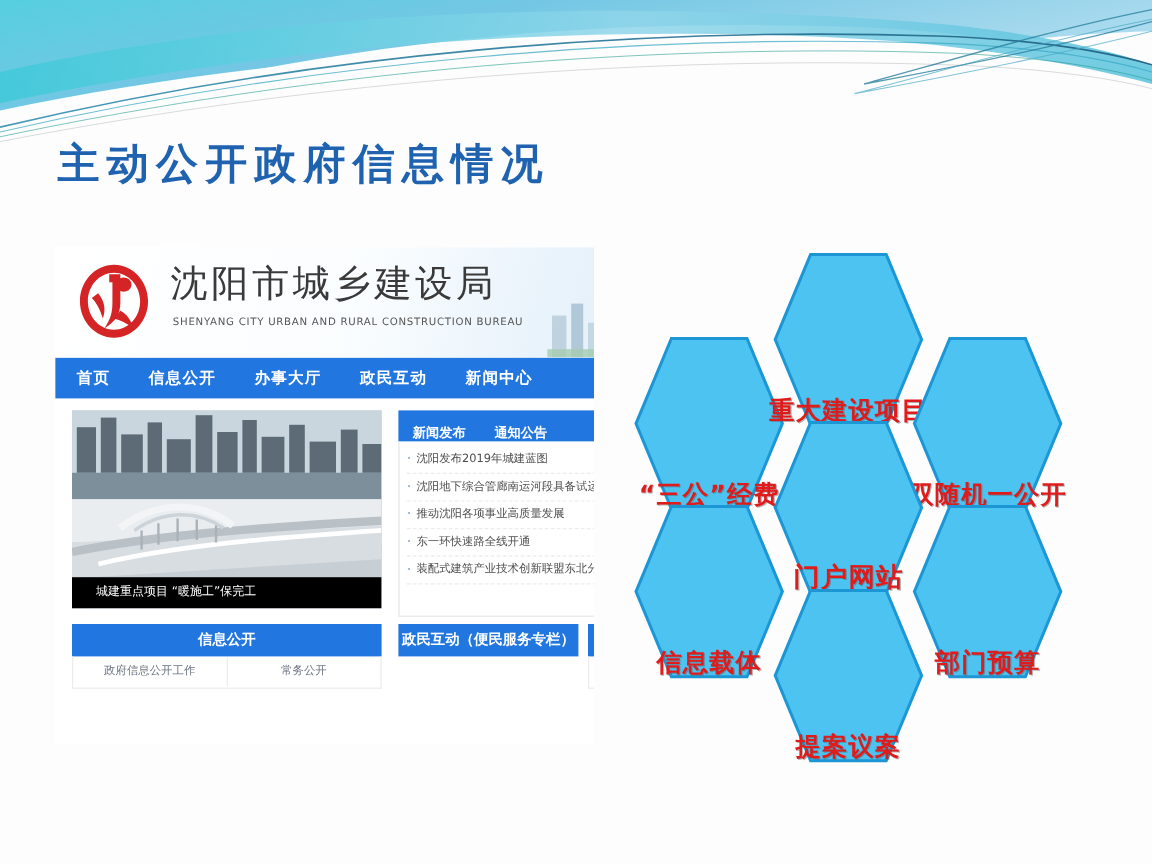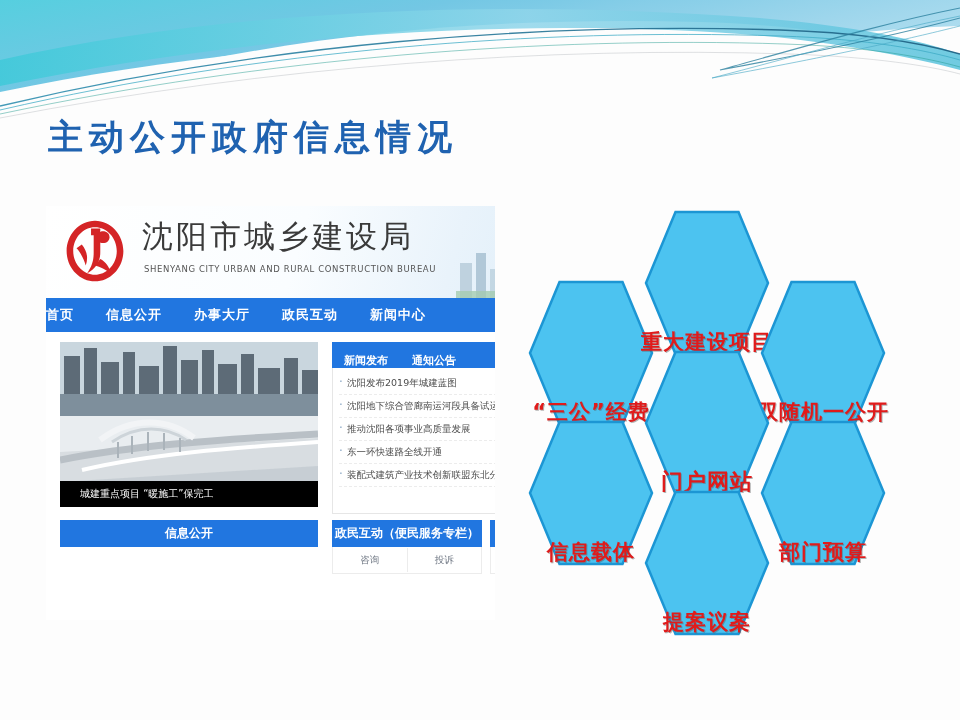--- a/index.html
+++ b/index.html
@@ -99,20 +99,21 @@
     color: #555;
     white-space: nowrap;
   }
 
   
   .site-nav {
     height: 34px;
     background: #2176E0;
     display: flex;
     align-items: center;
+    padding-left: 18px;
     box-sizing: border-box;
   }
   .site-nav .nav-item {
     color: #ffffff;
     font-size: 13px;
     font-weight: bold;
     letter-spacing: 1px;
     margin-right: 32px;
     white-space: nowrap;
   }
@@ -405,27 +406,27 @@
             <div class="news-item">推动沈阳各项事业高质量发展</div>
             <div class="news-item">东一环快速路全线开通</div>
             <div class="news-item">装配式建筑产业技术创新联盟东北分...</div>
           </div>
         </div>
       </div>
 
       <div class="site-lower">
         <div class="lower-box left">
           <div class="lower-head">信息公开</div>
+          <div class="lower-sub">
+            <span>政府信息公开工作</span>
+            <span>常务公开</span>
+          </div>
         </div>
         <div class="lower-box mid">
           <div class="lower-head">政民互动（便民服务专栏）</div>
-          <div class="lower-sub">
-            <span>咨询</span>
-            <span>投诉</span>
-          </div>
         </div>
         <div class="lower-box right">
           <div class="lower-head">办事</div>
           <div class="lower-sub">
             <span>指南</span>
           </div>
         </div>
       </div>
 
     </div>

